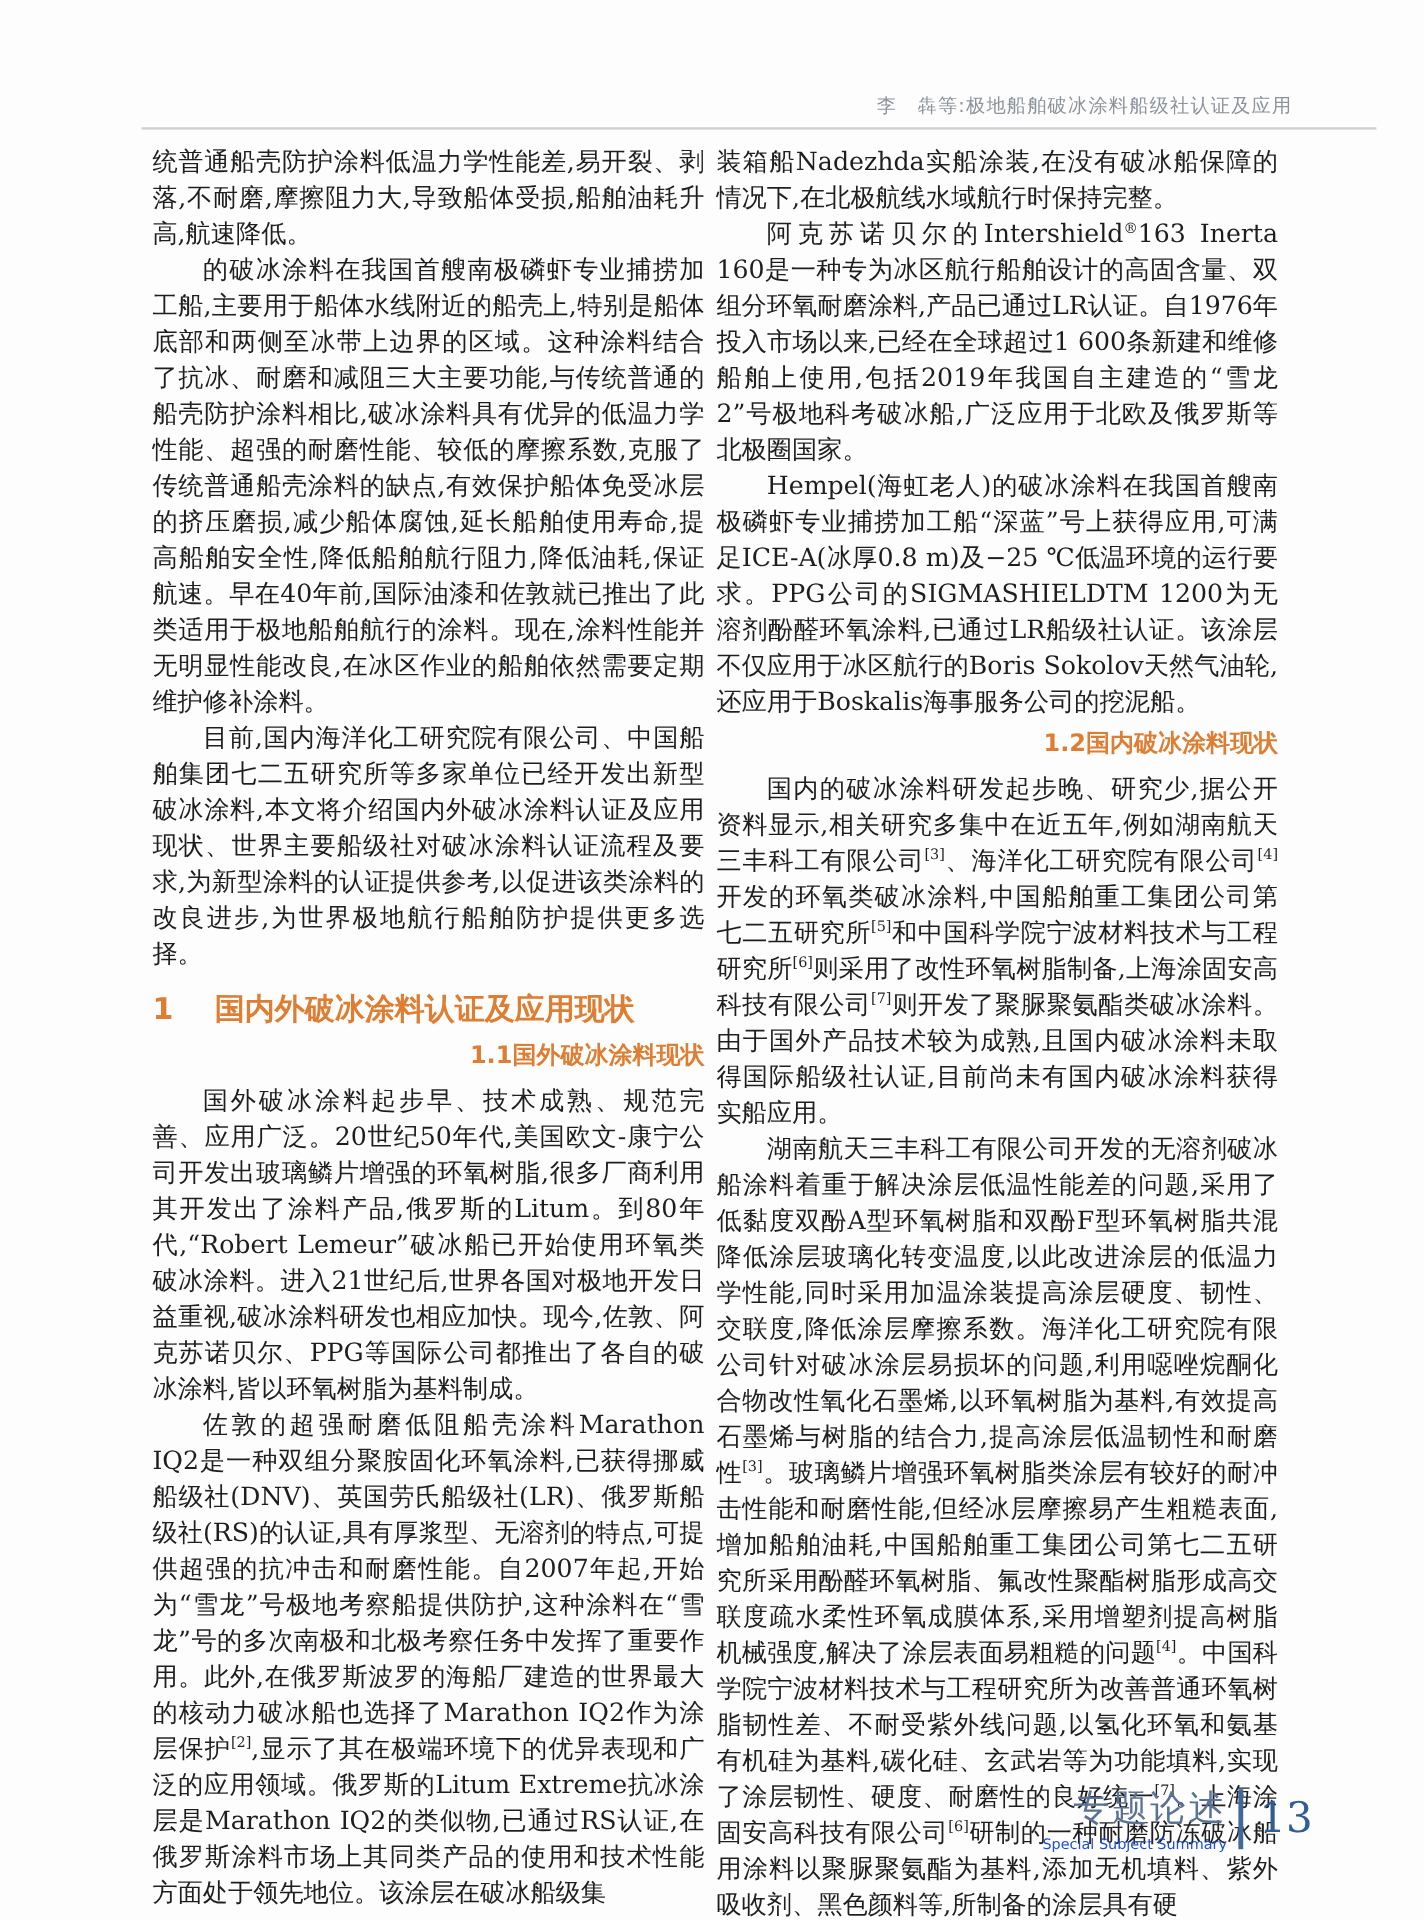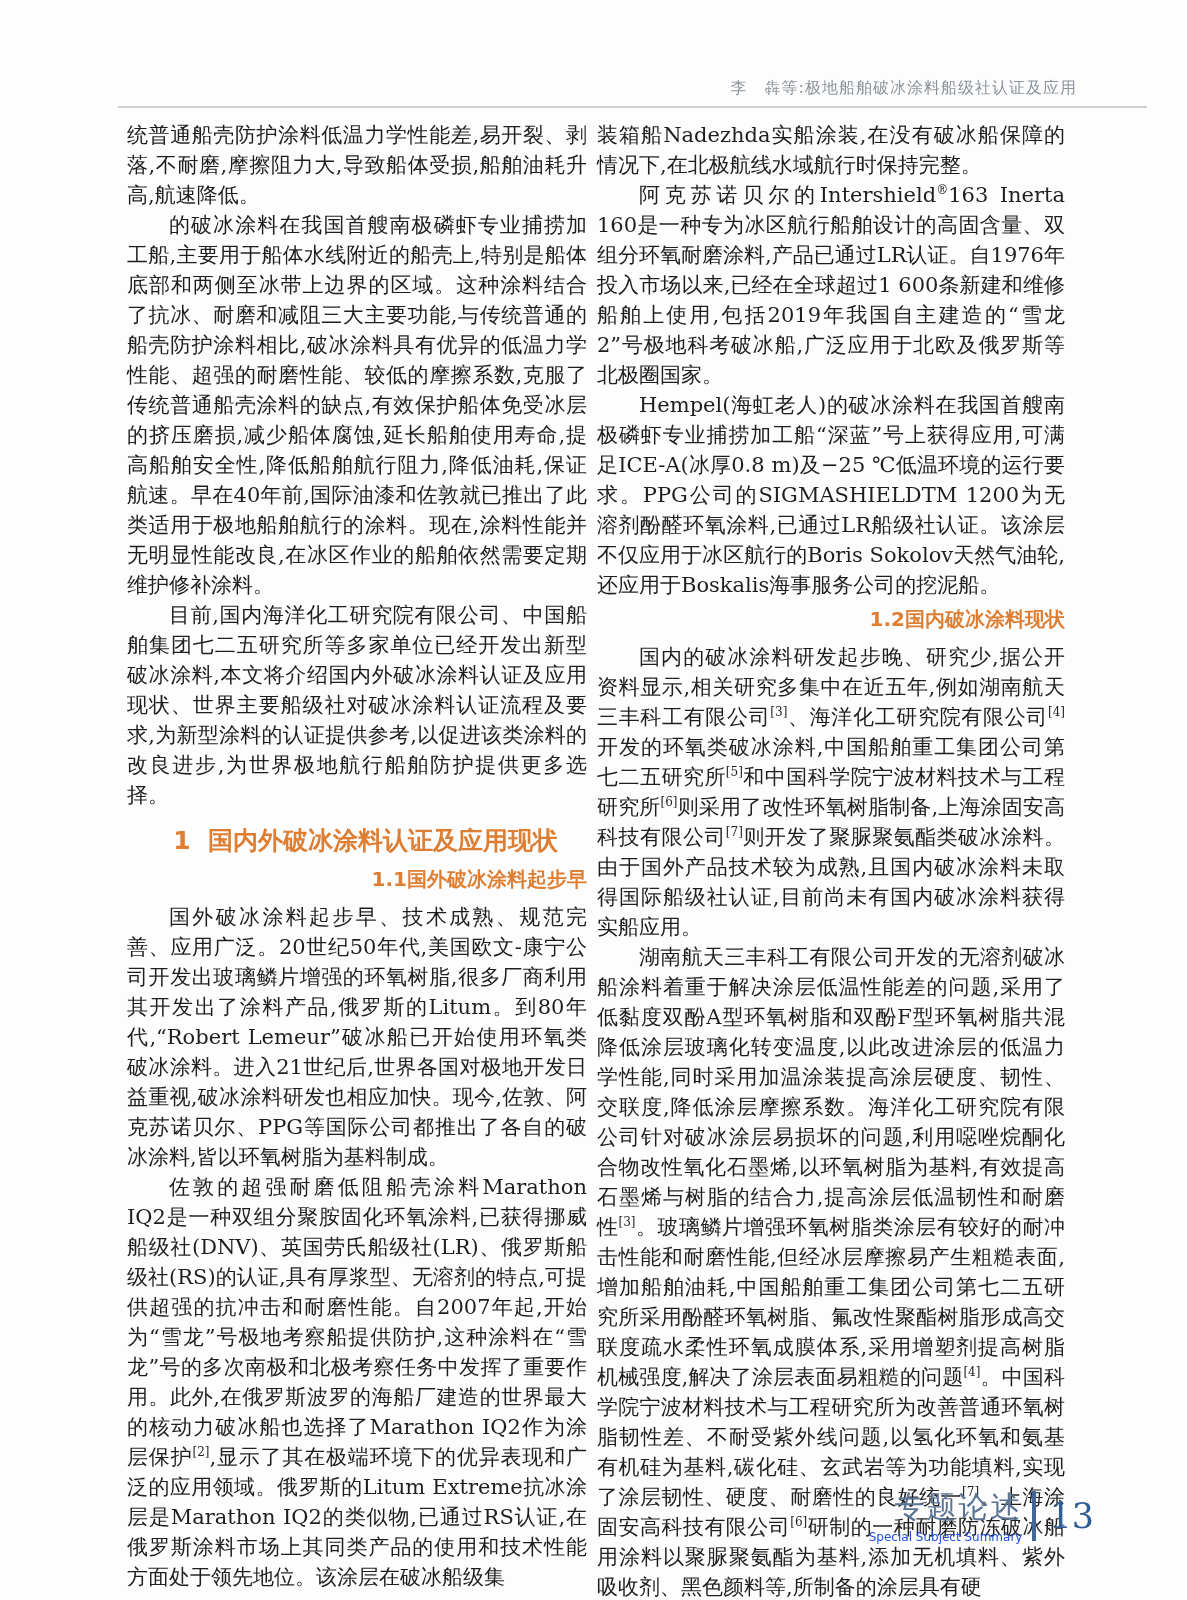--- a/index.html
+++ b/index.html
@@ -20,21 +20,21 @@
     position:absolute; top:120px; width:460px;
     font-size:21px; line-height:30px; text-align:justify;
   }
   .col-left  { left:127px; }
   .col-right { left:597px; width:468px; }
   .column p { margin:0; text-indent:2em; }
   .column p.cont { text-indent:0; }
   sup { font-size:12px; line-height:0; vertical-align:super; }
   h2.sec {
     margin:16px 0 8px 0; font-family:"DejaVu Sans", sans-serif;
-    font-weight:bold; font-size:25px; color:#dd7e33; text-align:center; text-indent:0;
+    font-weight:bold; font-size:25px; color:#dd7e33; text-align:left; text-indent:0;
   }
   h3.subsec {
     margin:4px 0 8px 0; font-family:"DejaVu Sans", sans-serif;
     font-weight:bold; font-size:20px; color:#dd7e33; text-align:right; text-indent:0;
   }
   .sec-num { display:inline-block; min-width:52px; }
   .footer {
     position:absolute; right:113px; bottom:56px;
     display:flex; align-items:center;
   }
@@ -58,21 +58,21 @@
   <div class="running-head">李　犇等:极地船舶破冰涂料船级社认证及应用</div>
   <div class="head-rule"></div>
 
   <div class="column col-left">
     <p class="cont">统普通船壳防护涂料低温力学性能差,易开裂、剥落,不耐磨,摩擦阻力大,导致船体受损,船舶油耗升高,航速降低。</p>
     <p>的破冰涂料在我国首艘南极磷虾专业捕捞加工船,主要用于船体水线附近的船壳上,特别是船体底部和两侧至冰带上边界的区域。这种涂料结合了抗冰、耐磨和减阻三大主要功能,与传统普通的船壳防护涂料相比,破冰涂料具有优异的低温力学性能、超强的耐磨性能、较低的摩擦系数,克服了传统普通船壳涂料的缺点,有效保护船体免受冰层的挤压磨损,减少船体腐蚀,延长船舶使用寿命,提高船舶安全性,降低船舶航行阻力,降低油耗,保证航速。早在40年前,国际油漆和佐敦就已推出了此类适用于极地船舶航行的涂料。现在,涂料性能并无明显性能改良,在冰区作业的船舶依然需要定期维护修补涂料。</p>
     <p>目前,国内海洋化工研究院有限公司、中国船舶集团七二五研究所等多家单位已经开发出新型破冰涂料,本文将介绍国内外破冰涂料认证及应用现状、世界主要船级社对破冰涂料认证流程及要求,为新型涂料的认证提供参考,以促进该类涂料的改良进步,为世界极地航行船舶防护提供更多选择。</p>
 
     <h2 class="sec"><span class="sec-num">1</span><span>国内外破冰涂料认证及应用现状</span></h2>
 
-    <h3 class="subsec"><span class="sec-num">1.1</span><span>国外破冰涂料起步早</span></h3>
+    <h3 class="subsec"><span class="sec-num">1.1</span><span>国外破冰涂料现状</span></h3>
 
     <p>国外破冰涂料起步早、技术成熟、规范完善、应用广泛。20世纪50年代,美国欧文-康宁公司开发出玻璃鳞片增强的环氧树脂,很多厂商利用其开发出了涂料产品,俄罗斯的Litum。到80年代,“Robert Lemeur”破冰船已开始使用环氧类破冰涂料。进入21世纪后,世界各国对极地开发日益重视,破冰涂料研发也相应加快。现今,佐敦、阿克苏诺贝尔、PPG等国际公司都推出了各自的破冰涂料,皆以环氧树脂为基料制成。</p>
     <p>佐敦的超强耐磨低阻船壳涂料Marathon IQ2是一种双组分聚胺固化环氧涂料,已获得挪威船级社(DNV)、英国劳氏船级社(LR)、俄罗斯船级社(RS)的认证,具有厚浆型、无溶剂的特点,可提供超强的抗冲击和耐磨性能。自2007年起,开始为“雪龙”号极地考察船提供防护,这种涂料在“雪龙”号的多次南极和北极考察任务中发挥了重要作用。此外,在俄罗斯波罗的海船厂建造的世界最大的核动力破冰船也选择了Marathon IQ2作为涂层保护<sup>[2]</sup>,显示了其在极端环境下的优异表现和广泛的应用领域。俄罗斯的Litum Extreme抗冰涂层是Marathon IQ2的类似物,已通过RS认证,在俄罗斯涂料市场上其同类产品的使用和技术性能方面处于领先地位。该涂层在破冰船级集</p>
   </div>
 
   <div class="column col-right">
     <p class="cont">装箱船Nadezhda实船涂装,在没有破冰船保障的情况下,在北极航线水域航行时保持完整。</p>
     <p>阿克苏诺贝尔的Intershield<sup>®</sup>163 Inerta 160是一种专为冰区航行船舶设计的高固含量、双组分环氧耐磨涂料,产品已通过LR认证。自1976年投入市场以来,已经在全球超过1 600条新建和维修船舶上使用,包括2019年我国自主建造的“雪龙2”号极地科考破冰船,广泛应用于北欧及俄罗斯等北极圈国家。</p>
     <p>Hempel(海虹老人)的破冰涂料在我国首艘南极磷虾专业捕捞加工船“深蓝”号上获得应用,可满足ICE-A(冰厚0.8 m)及−25 ℃低温环境的运行要求。PPG公司的SIGMASHIELDTM 1200为无溶剂酚醛环氧涂料,已通过LR船级社认证。该涂层不仅应用于冰区航行的Boris Sokolov天然气油轮,还应用于Boskalis海事服务公司的挖泥船。</p>
 

